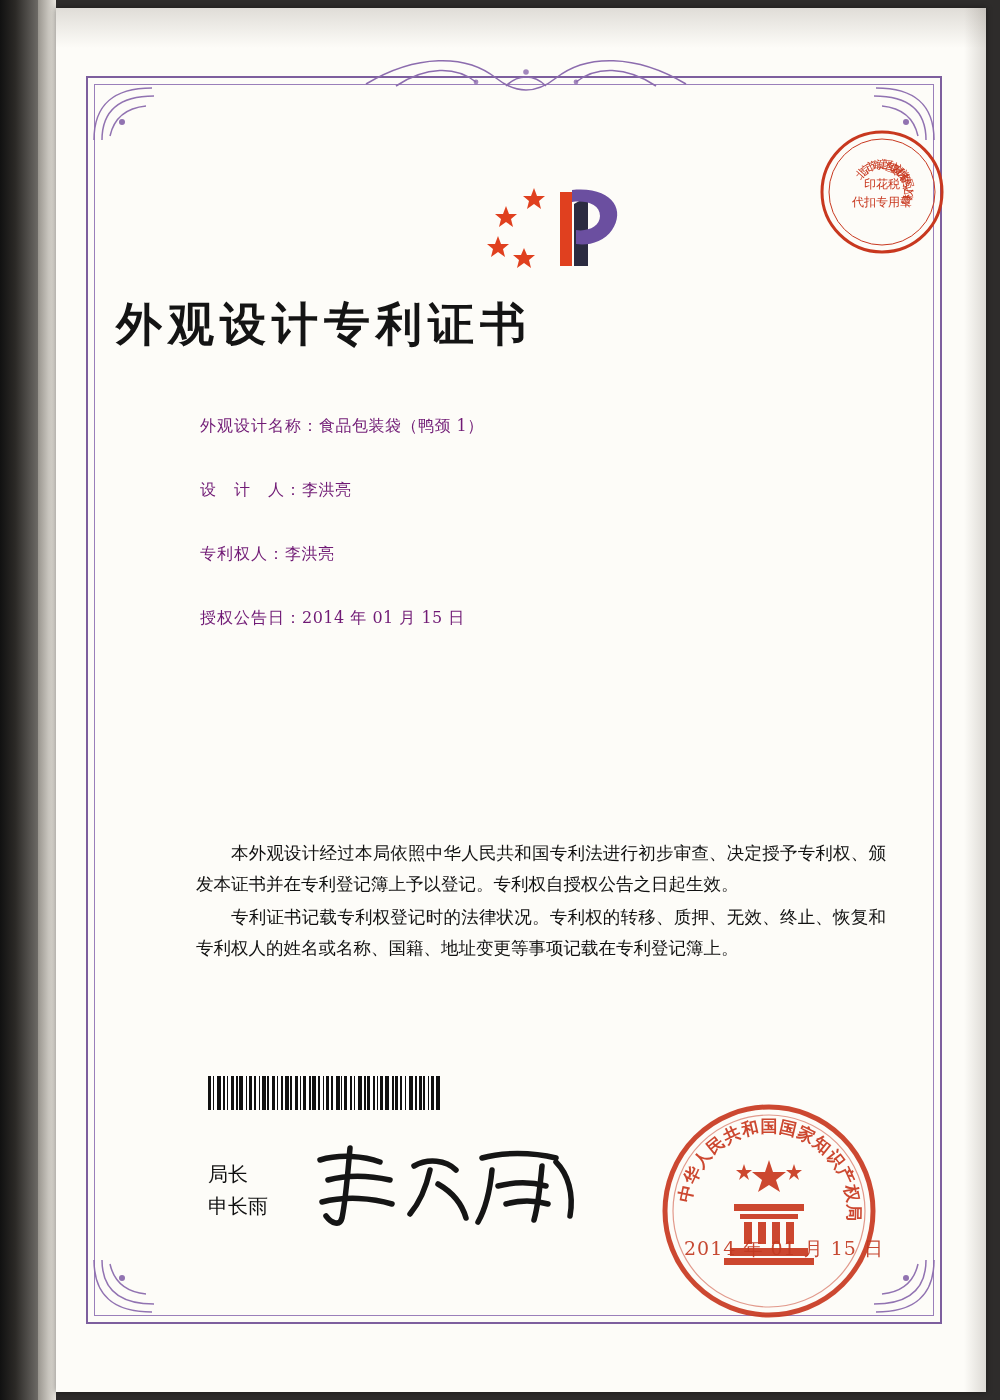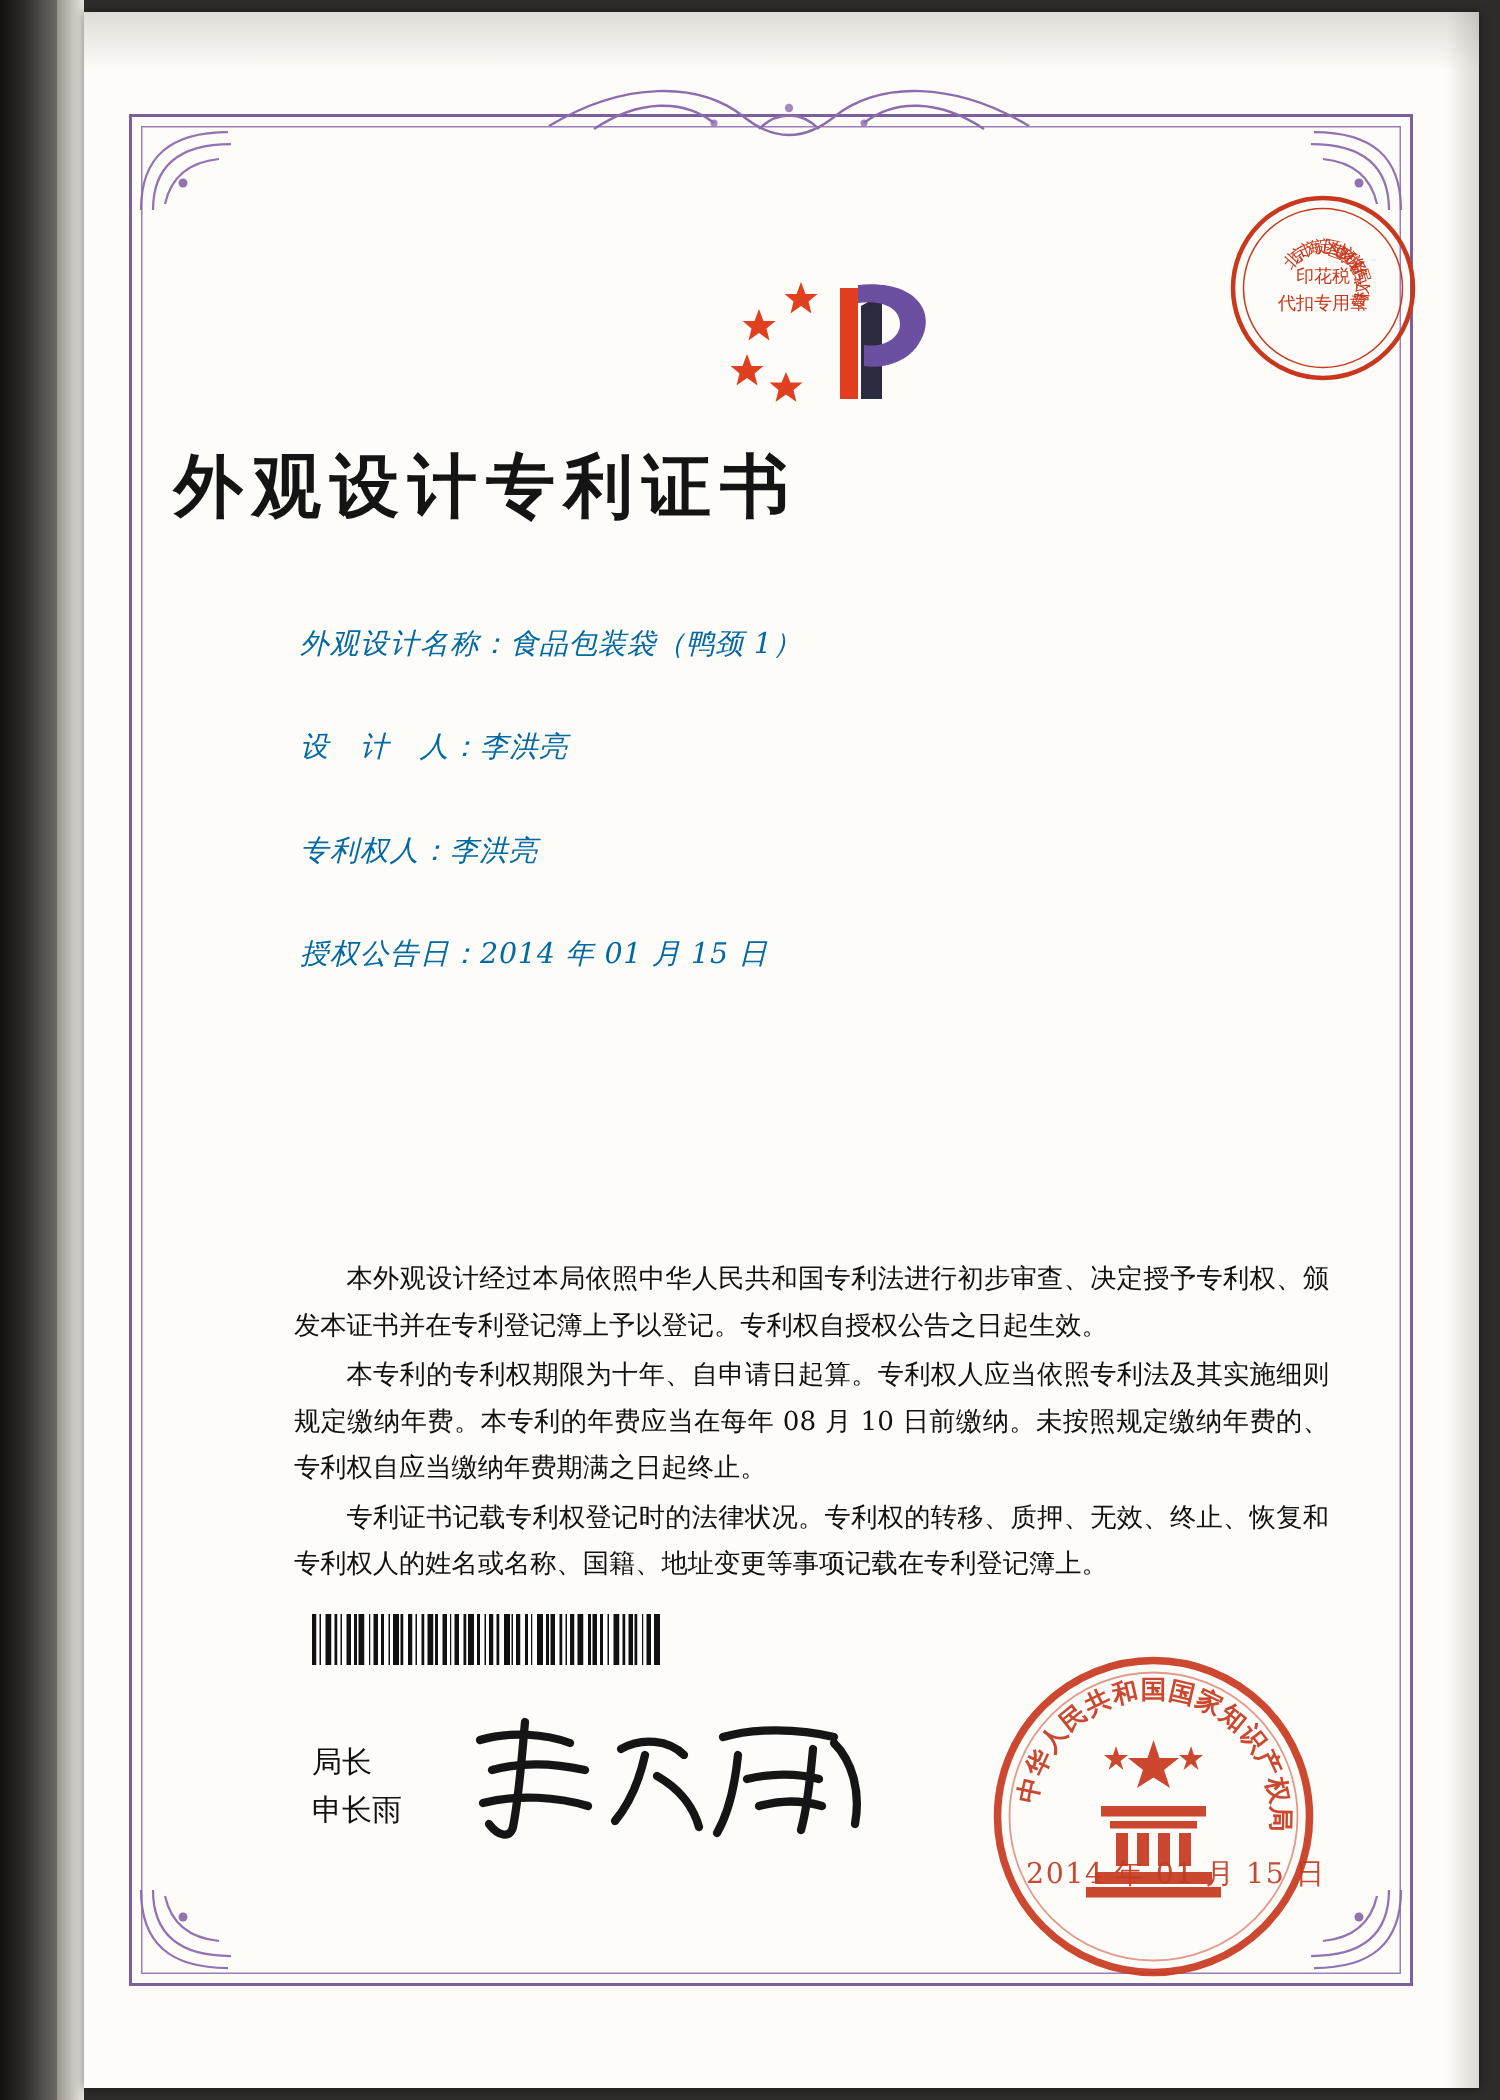--- a/index.html
+++ b/index.html
@@ -119,26 +119,25 @@
     font-family: "DejaVu Serif", "Liberation Serif", serif;
     color: #141414;
   }
 
   .fields {
     position: absolute;
     left: 84px; top: 318px;
     width: 680px;
   }
   .field-row {
-    font-size: 19px;
+    font-size: 16px;
     margin-bottom: 43px;
     font-family: "DejaVu Serif", "Liberation Serif", serif;
-    color: #0369a1;
+    color: #701a75;
     white-space: nowrap;
-    font-style: italic;
   }
   .field-label { letter-spacing: 1px; }
   .field-value { letter-spacing: 0.5px; }
 
   .paragraphs {
     position: absolute;
     left: 80px; top: 740px;
     width: 690px;
     font-size: 17.5px;
     line-height: 31px;
@@ -347,21 +346,20 @@
         <div class="field-row">
           <span class="field-label">专利权人：</span><span class="field-value">李洪亮</span>
         </div>
         <div class="field-row">
           <span class="field-label">授权公告日：</span><span class="field-value">2014 年 01 月 15 日</span>
         </div>
       </div>
 
       <div class="paragraphs">
         <p>本外观设计经过本局依照中华人民共和国专利法进行初步审查、决定授予专利权、颁发本证书并在专利登记簿上予以登记。专利权自授权公告之日起生效。</p>
-        <p>本专利的专利权期限为十年、自申请日起算。专利权人应当依照专利法及其实施细则规定缴纳年费。本专利的年费应当在每年 08 月 10 日前缴纳。未按照规定缴纳年费的、专利权自应当缴纳年费期满之日起终止。</p>
         <p>专利证书记载专利权登记时的法律状况。专利权的转移、质押、无效、终止、恢复和专利权人的姓名或名称、国籍、地址变更等事项记载在专利登记簿上。</p>
       </div>
 
       <div class="barcode">
         <i style="width:3px"></i>
           <i style="width:2px;background:#fff"></i>
           <i style="width:1px"></i>
           <i style="width:3px;background:#fff"></i>
         <i style="width:4px"></i>
           <i style="width:2px;background:#fff"></i>

